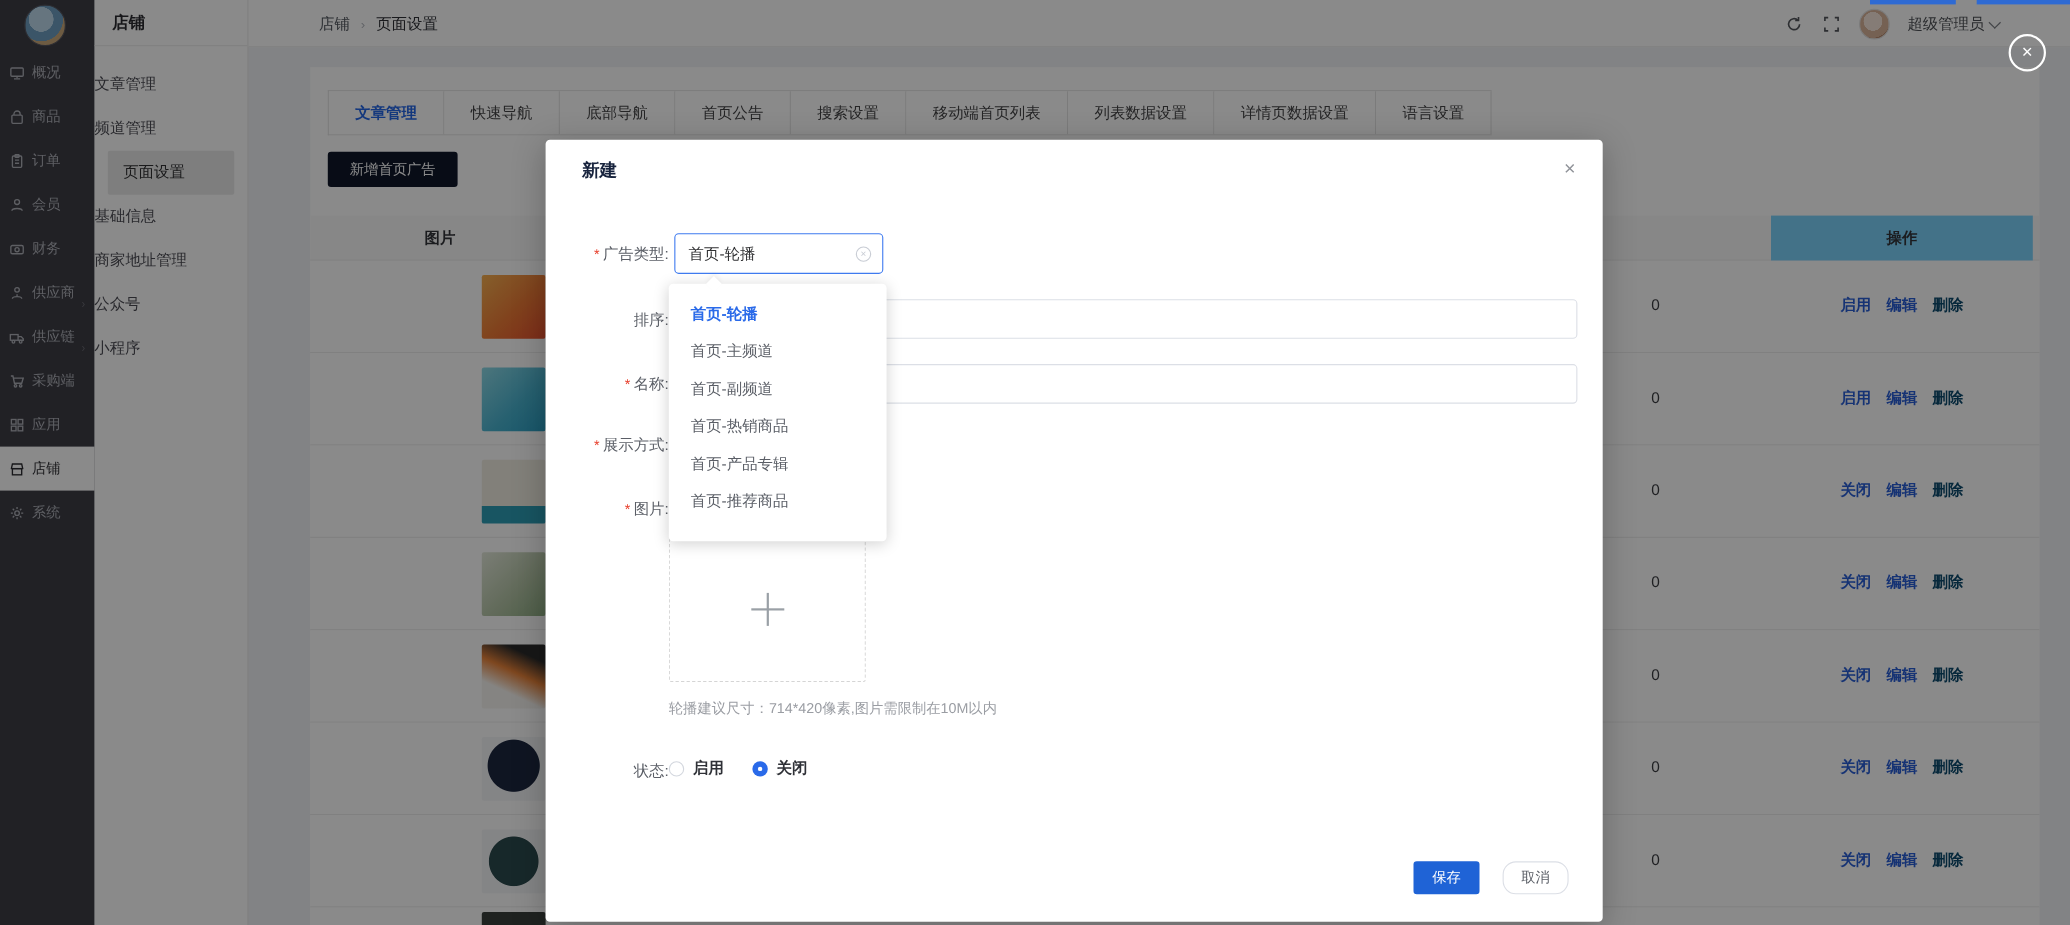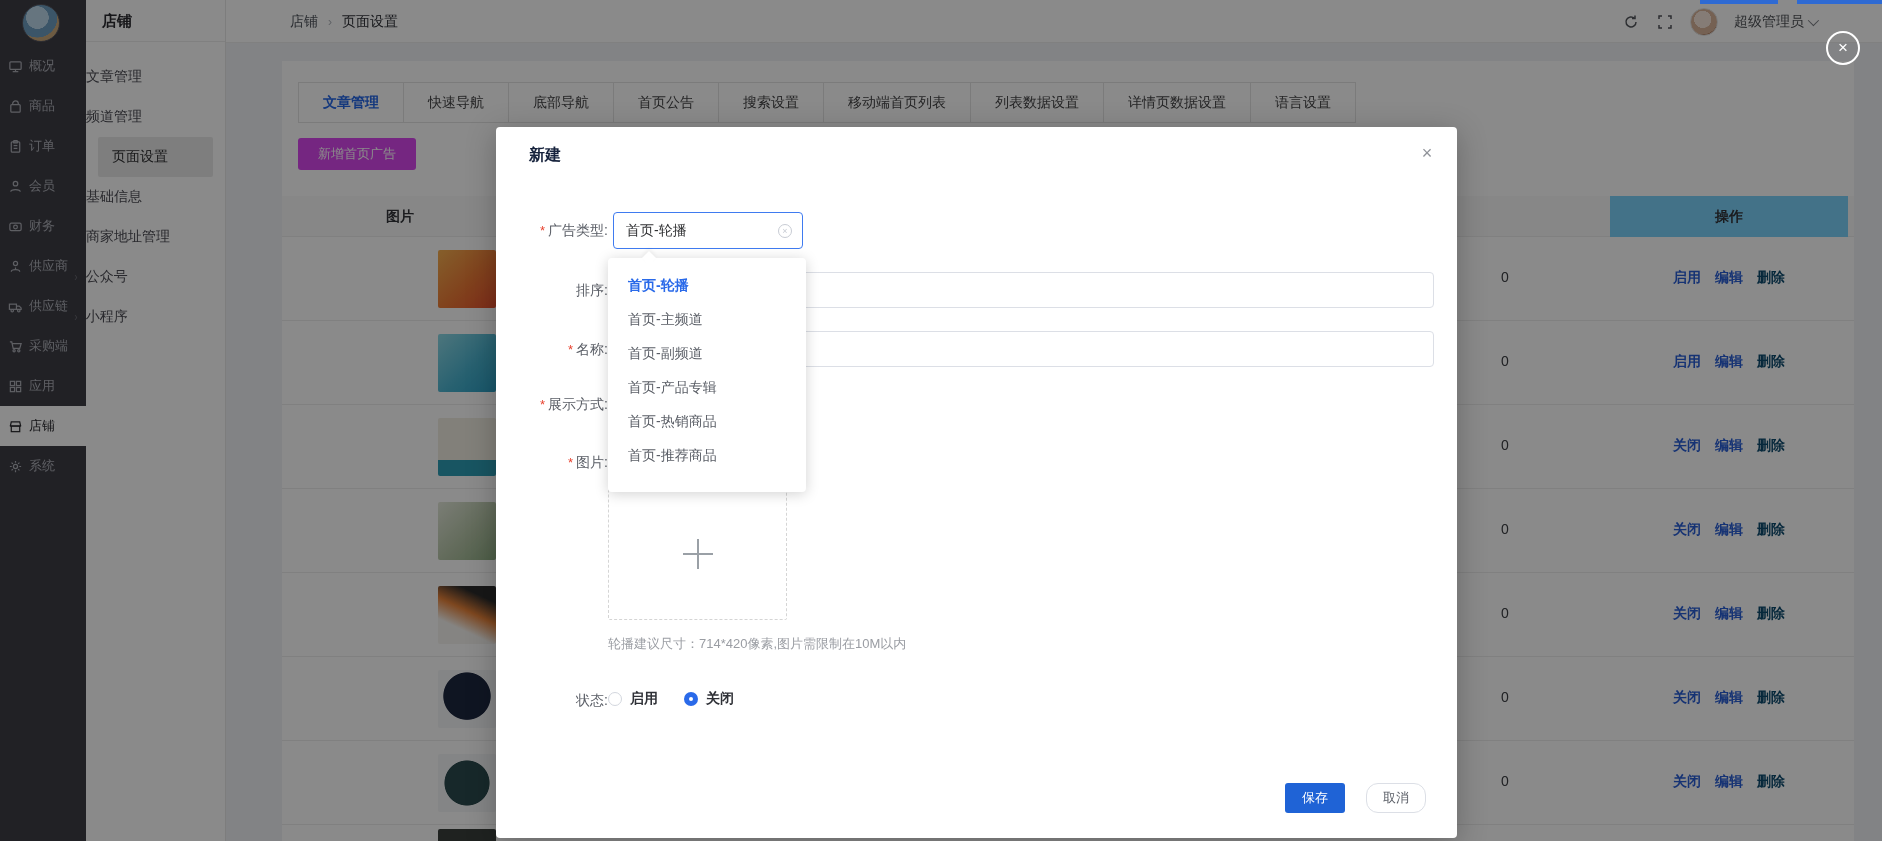--- a/index.html
+++ b/index.html
@@ -40,21 +40,21 @@
   .tb-caret { width:8px; height:8px; border-right:1.5px solid #7a7d83; border-bottom:1.5px solid #7a7d83; transform:rotate(45deg) translateY(-2px); }
 
   
   .page { position:absolute; left:226px; top:43px; width:1656px; height:798px; background:#f0f2f5; z-index:0; }
   .card { position:absolute; left:56px; top:18px; width:1572px; height:780px; background:#ffffff; }
 
   .tabs { position:absolute; left:16px; top:21px; display:flex; border:1px solid #e3e3e3; border-right:none; height:41px; }
   .tab { padding:0 24px; display:flex; align-items:center; font-size:14px; color:#454547; background:#fff; border-right:1px solid #e3e3e3; cursor:pointer; white-space:nowrap; }
   .tab.active { color:#2668e8; font-weight:bold; }
 
-  .add-btn { position:absolute; left:16px; top:77px; width:118px; height:32px; background:#d946ef; color:#fff; font-size:13px; border:none; border-radius:3px; cursor:pointer; font-family:inherit; }
+  .add-btn { position:absolute; left:16px; top:77px; width:118px; height:32px; background:#0f172a; color:#fff; font-size:13px; border:none; border-radius:3px; cursor:pointer; font-family:inherit; }
 
   
   .table { position:absolute; left:0; top:135px; width:1572px; }
   .thead { position:relative; height:41px; background:#fafafa; border-bottom:1px solid #ececec; font-size:14px; color:#33353a; font-weight:bold; }
   .th-image { position:absolute; left:104px; top:0; line-height:41px; }
   .th-sort  { position:absolute; left:1083px; width:280px; text-align:left; line-height:41px; }
   .th-ops   { position:absolute; left:1328px; width:238px; height:41px; text-align:center; line-height:41px; background:#7dd3fc; }
   .trow { position:relative; height:84px; border-bottom:1px solid #ececec; background:#fff; }
   .trow.partial { height:16px; border-bottom:none; overflow:hidden; }
   .pimg { position:absolute; left:156px; top:13px; width:58px; height:58px; border-radius:2px; }
@@ -425,22 +425,22 @@
   </div>
 
   <button class="btn-save">保存</button>
   <button class="btn-cancel">取消</button>
 
   <div class="dropdown">
     <div class="dd-caret"></div>
     <div class="dd-item selected">首页-轮播</div>
     <div class="dd-item">首页-主频道</div>
     <div class="dd-item">首页-副频道</div>
+    <div class="dd-item">首页-热销商品</div>
     <div class="dd-item">首页-产品专辑</div>
-    <div class="dd-item">首页-热销商品</div>
     <div class="dd-item">首页-推荐商品</div>
   </div>
 </div>
 
 <div class="float-close">
   <span>×</span>
 </div>
 <div class="top-bar-frag bar1"></div>
 <div class="top-bar-frag bar2"></div>
 

